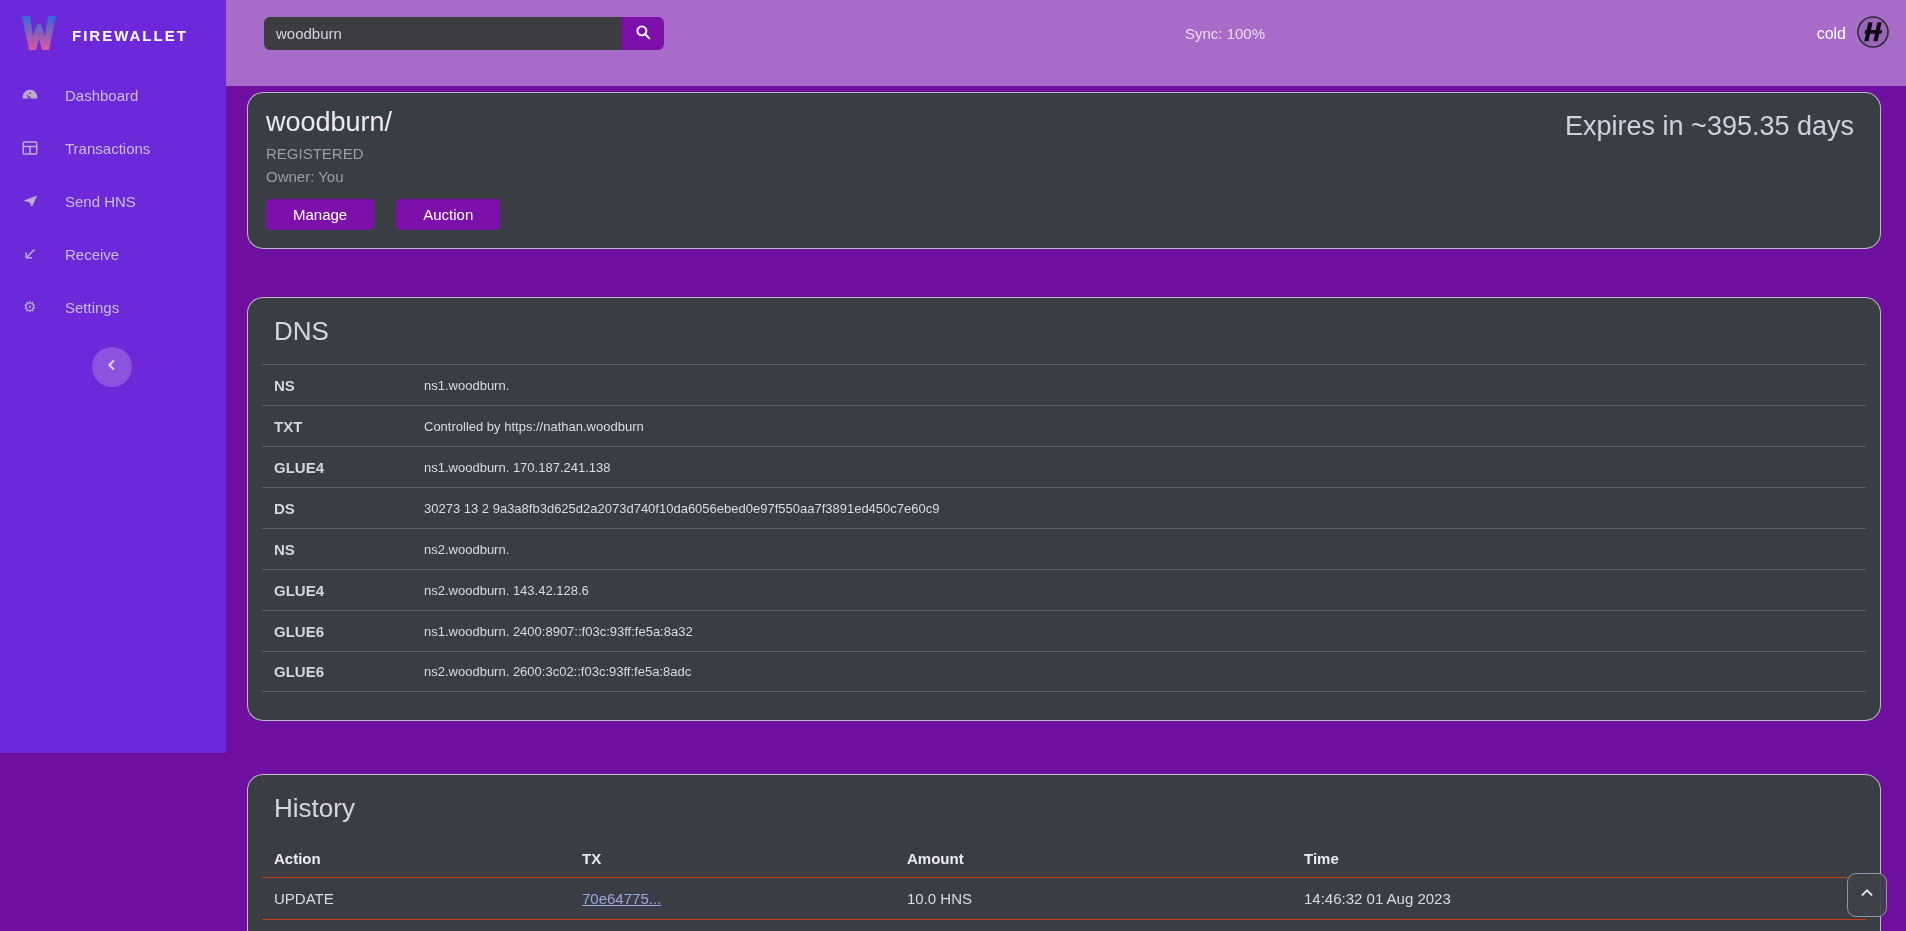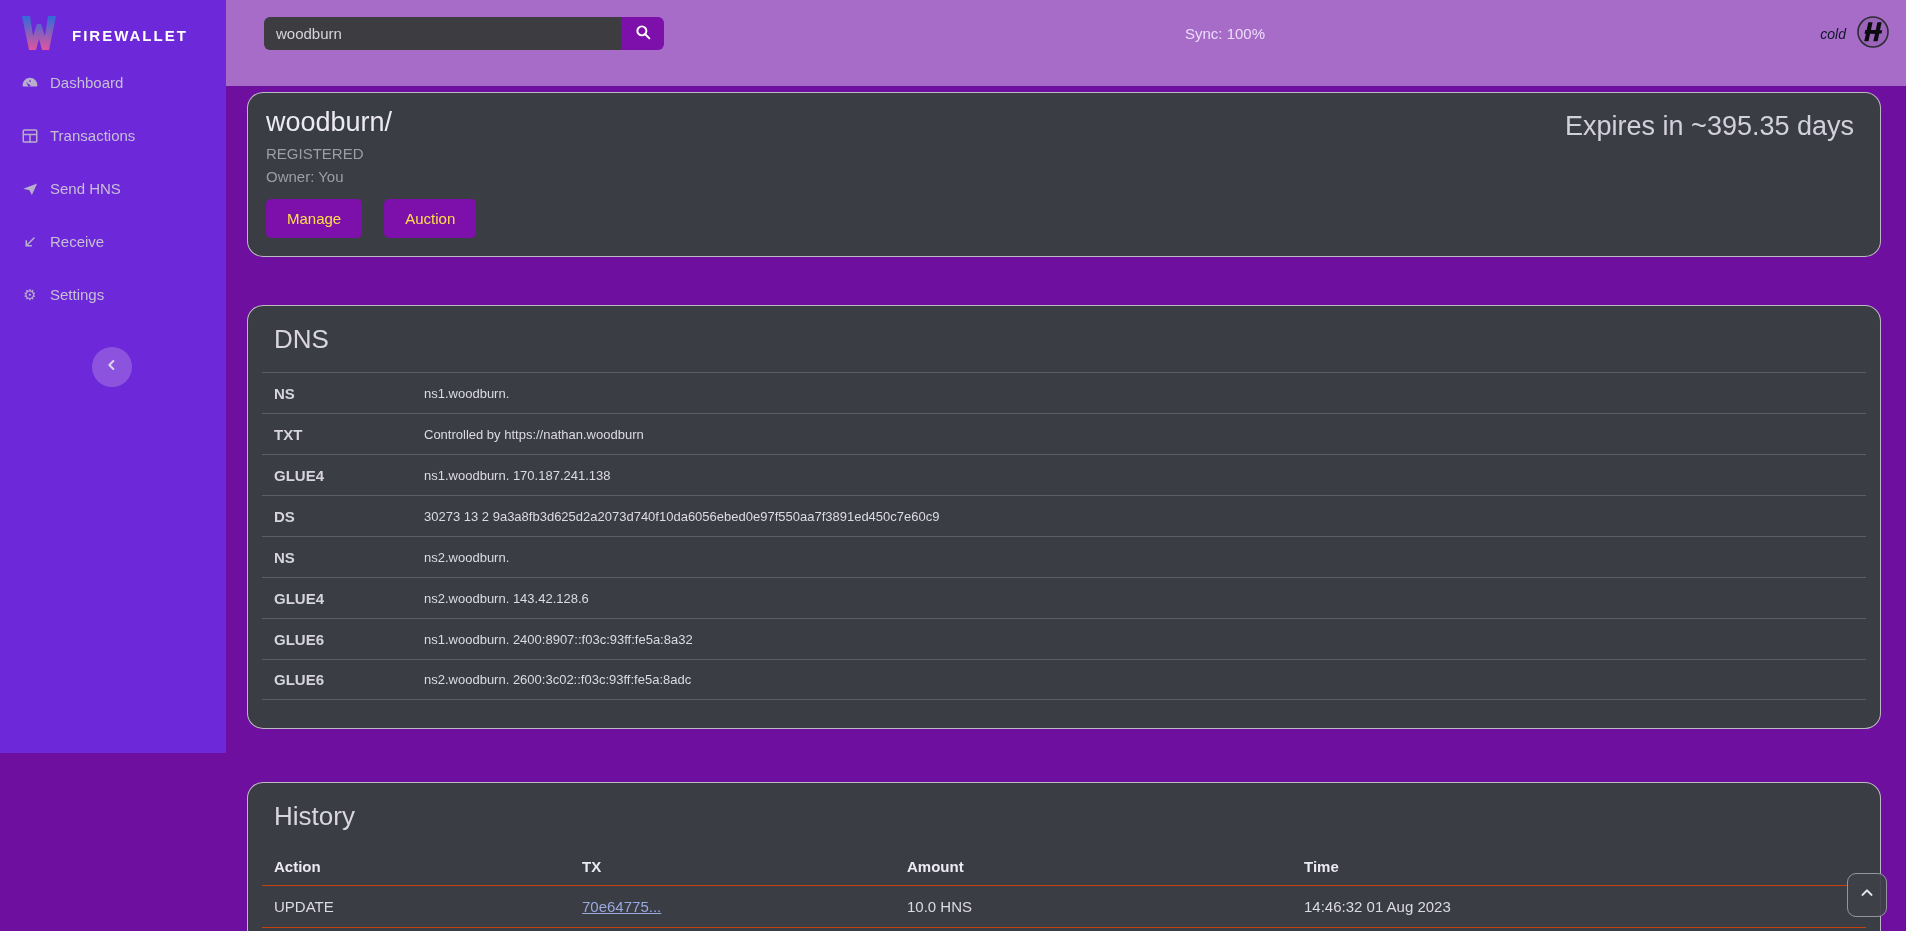--- a/index.html
+++ b/index.html
@@ -5,21 +5,21 @@
   * { margin:0; padding:0; box-sizing:border-box; }
   html,body { width:1906px; height:931px; overflow:hidden;
     font-family:"Liberation Sans", sans-serif; background:#6e0fa0; }
 
   
   .sidebar { position:absolute; left:0; top:0; width:226px; height:753px;
     background:#6d28d9; z-index:20; }
   .brand { display:flex; align-items:center; gap:12px; padding:14px 16px 10px 18px; }
   .brand-name { color:#ffffff; font-size:15px; font-weight:bold; letter-spacing:2px; }
   .nav { margin-top:8px; }
-  .nav-item { display:flex; align-items:flex-start; gap:11px; height:42px;
+  .nav-item { display:flex; align-items:center; gap:26px; height:42px;
     margin-bottom:11px; padding:0 16px 0 21px; color:#c7bed7; font-size:15px; cursor:pointer; }
   .nav-item .ico { width:18px; height:18px; display:flex; align-items:center;
     justify-content:center; color:#b9aecb; flex:0 0 18px; }
   .gear-glyph { font-family:"DejaVu Sans", sans-serif; font-size:15px; line-height:1; }
   .collapse-btn { position:absolute; left:92px; top:347px; width:40px; height:40px;
     border-radius:50%; background:rgba(221,196,236,0.28); display:flex;
     align-items:center; justify-content:center; cursor:pointer; }
 
   
   .topbar { position:absolute; left:226px; top:0; right:0; height:86px;
@@ -27,35 +27,35 @@
   .search-wrap { position:absolute; left:38px; top:17px; display:flex; }
   .search-input { width:357px; height:33px; background:#3d3d41; border:none;
     border-radius:6px 0 0 6px; color:#d6d4da; font-size:15px; padding:0 12px;
     font-family:"Liberation Sans", sans-serif; outline:none; }
   .search-btn { width:43px; height:33px; background:#7d10ab; border:none;
     border-radius:0 6px 6px 0; display:flex; align-items:center; justify-content:center;
     cursor:pointer; }
   .sync-label { position:absolute; left:959px; top:25px; color:#ecdcfb; font-size:15px; }
   .top-right { position:absolute; right:16px; top:0; height:67px; display:flex;
     align-items:center; gap:10px; }
-  .wallet-label { color:#0f172a; font-size:14px;font-style:italic; }
+  .wallet-label { color:#ffffff; font-size:16px; }
 
   
   .main { position:absolute; left:226px; top:67px; right:0; bottom:0;
     background:#6e0fa0; padding:25px 25px 0 21px; overflow:hidden; }
   .card { background:#3b3d45; border:1px solid rgba(255,255,255,0.65);
     border-radius:16px; position:relative; }
 
   
   .card-domain { padding:12px 26px 18px 18px; }
   .domain-title { color:#eceaf2; font-size:27px; font-weight:400; line-height:34px; }
   .domain-status, .domain-owner { color:#9b9da7; font-size:15px; margin-top:6px; }
   .domain-buttons { margin-top:14px; display:flex; gap:22px; }
-  .btn-purple { background:#7d10ab; color:#fde047; border:none; border-radius:5px;
-    height:39px; padding:0 21px; font-size:15px; font-family:"Liberation Sans",sans-serif;
+  .btn-purple { background:#7d10ab; color:#ffffff; border:none; border-radius:5px;
+    height:31px; padding:0 27px; font-size:15px; font-family:"Liberation Sans",sans-serif;
     cursor:pointer; }
   .expires { position:absolute; top:18px; right:26px; color:#d3d0dd; font-size:27px; }
 
   
   .card-dns { margin-top:48px; padding:16px 14px 28px 14px; }
   .card-h { color:#d9d6e2; font-size:26px; font-weight:400; margin:0 12px; line-height:34px; }
   .dns-table { margin-top:16px; width:100%; }
   .dns-row { display:grid; grid-template-columns:150px 1fr; align-items:center;
     min-height:41px; border-top:1px solid #5c5e68; padding:0 12px; }
   .dns-row:last-child { border-bottom:1px solid #5c5e68; }

